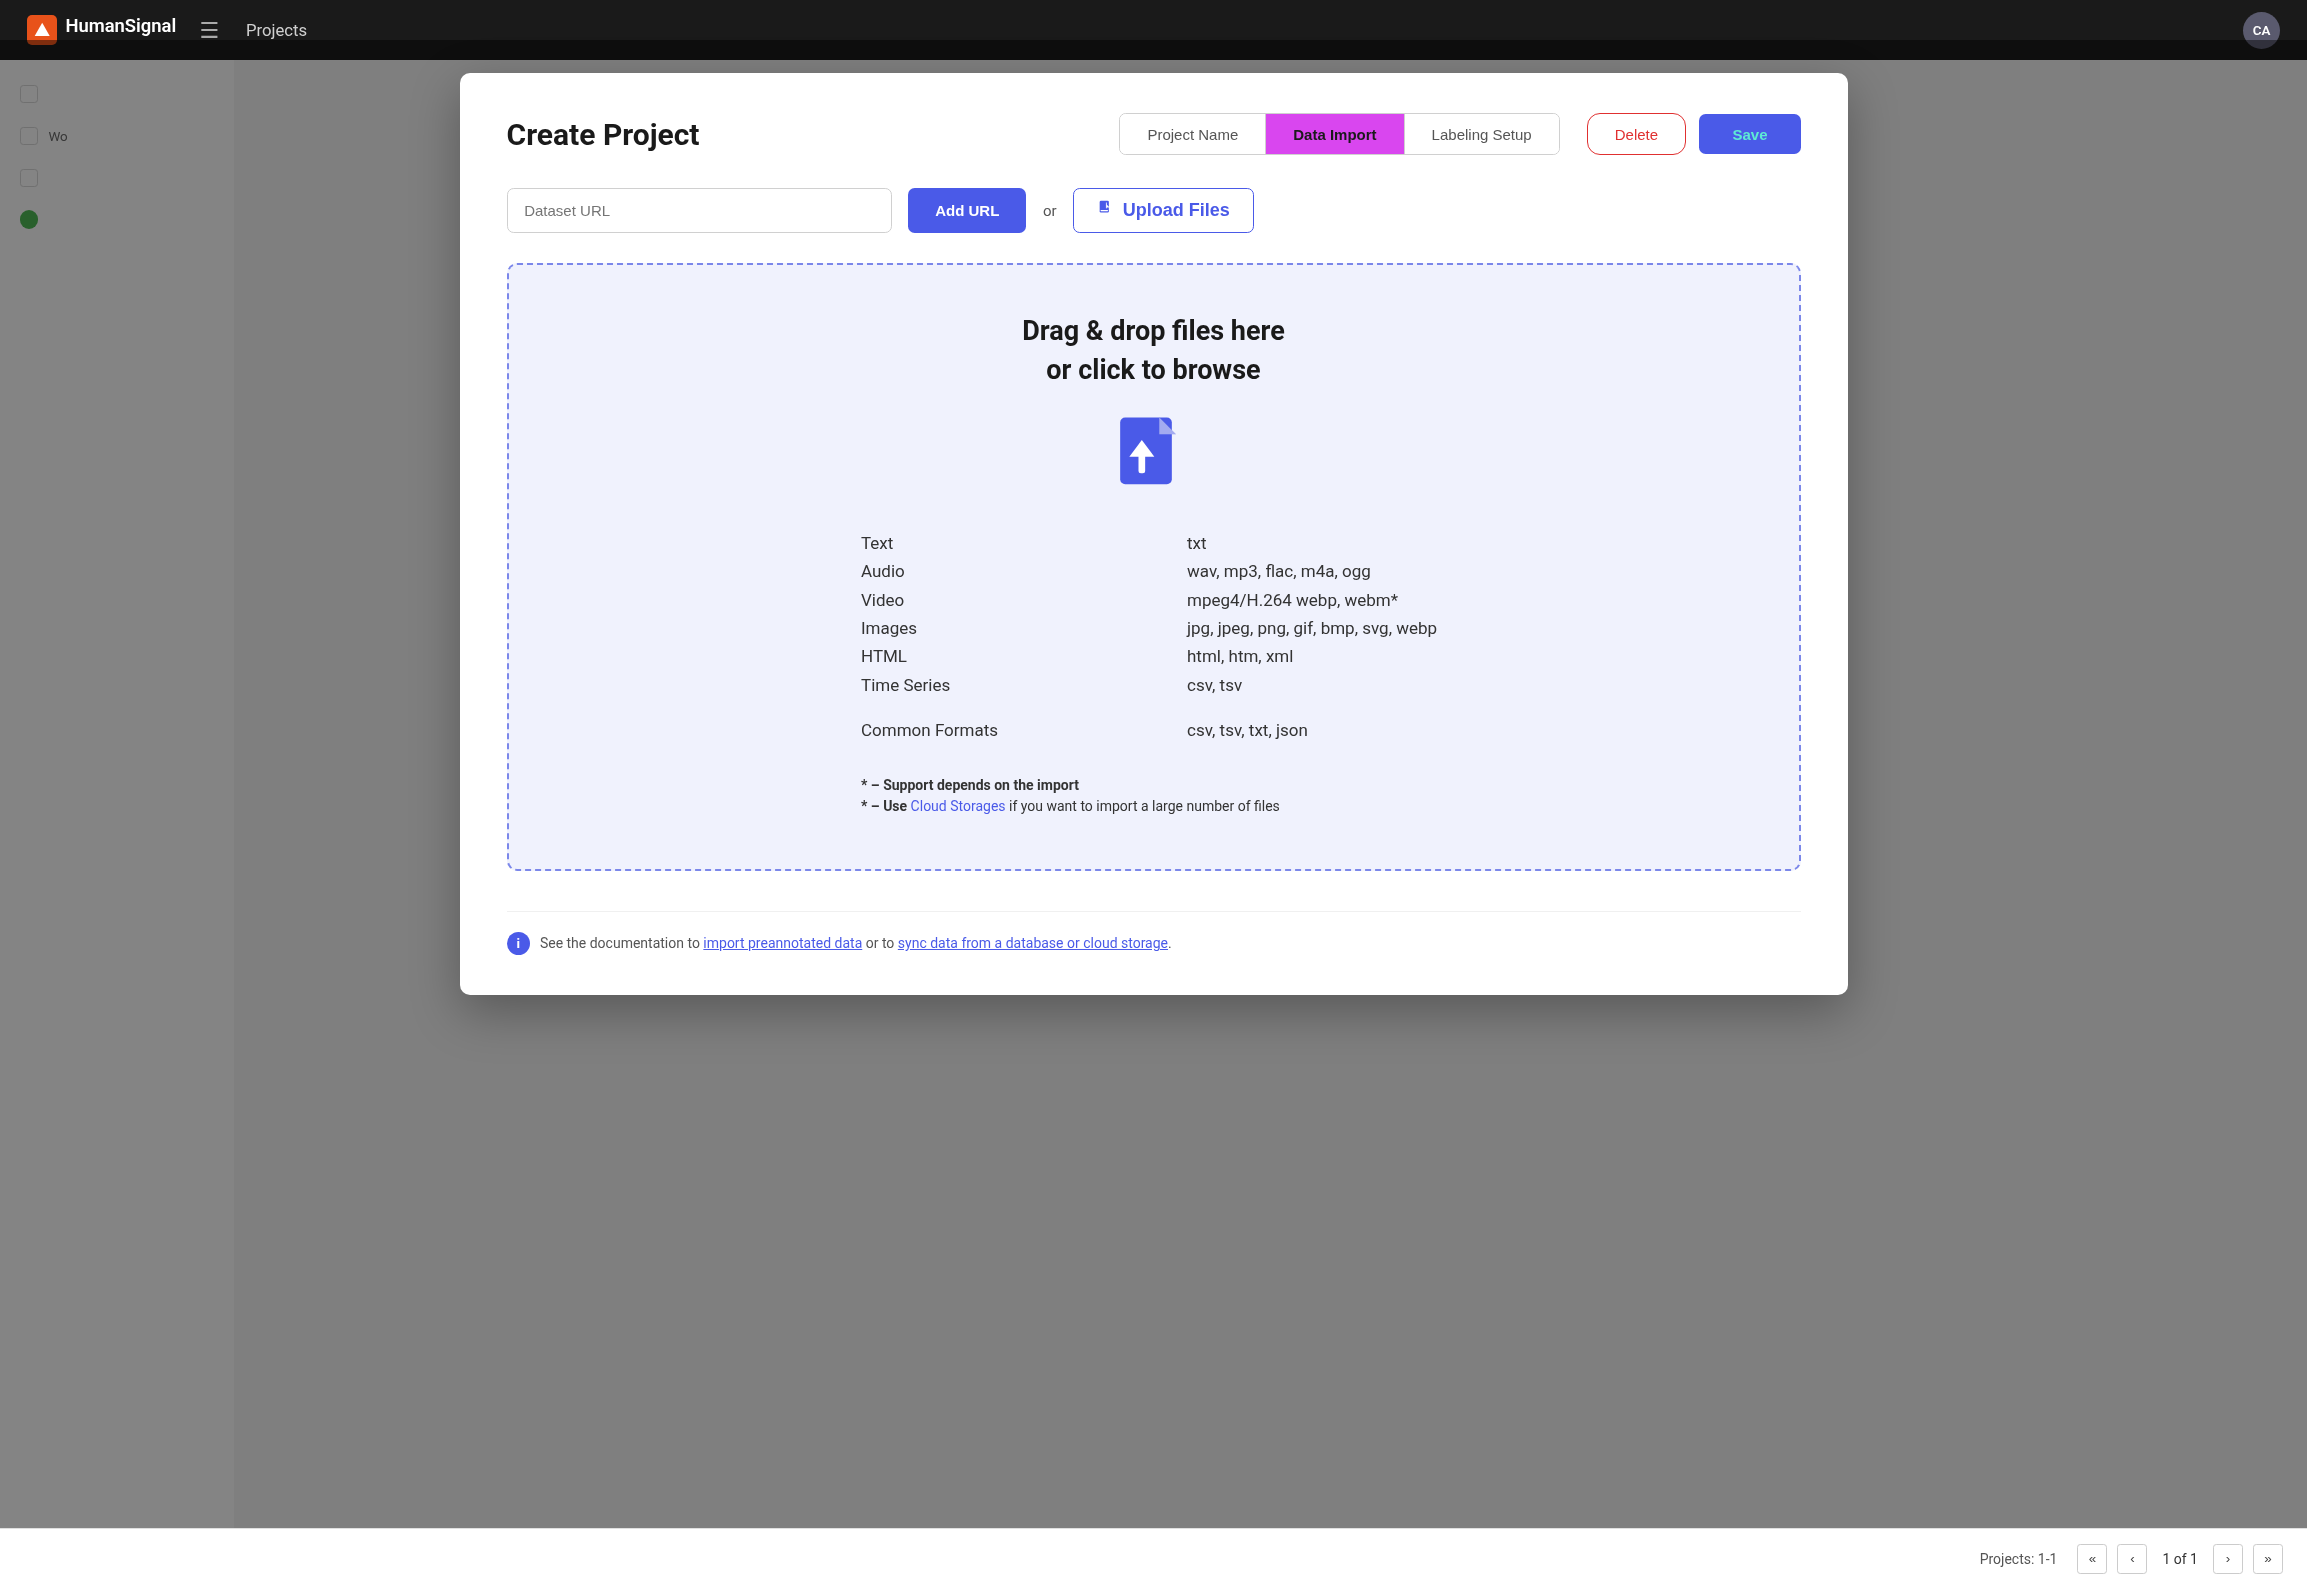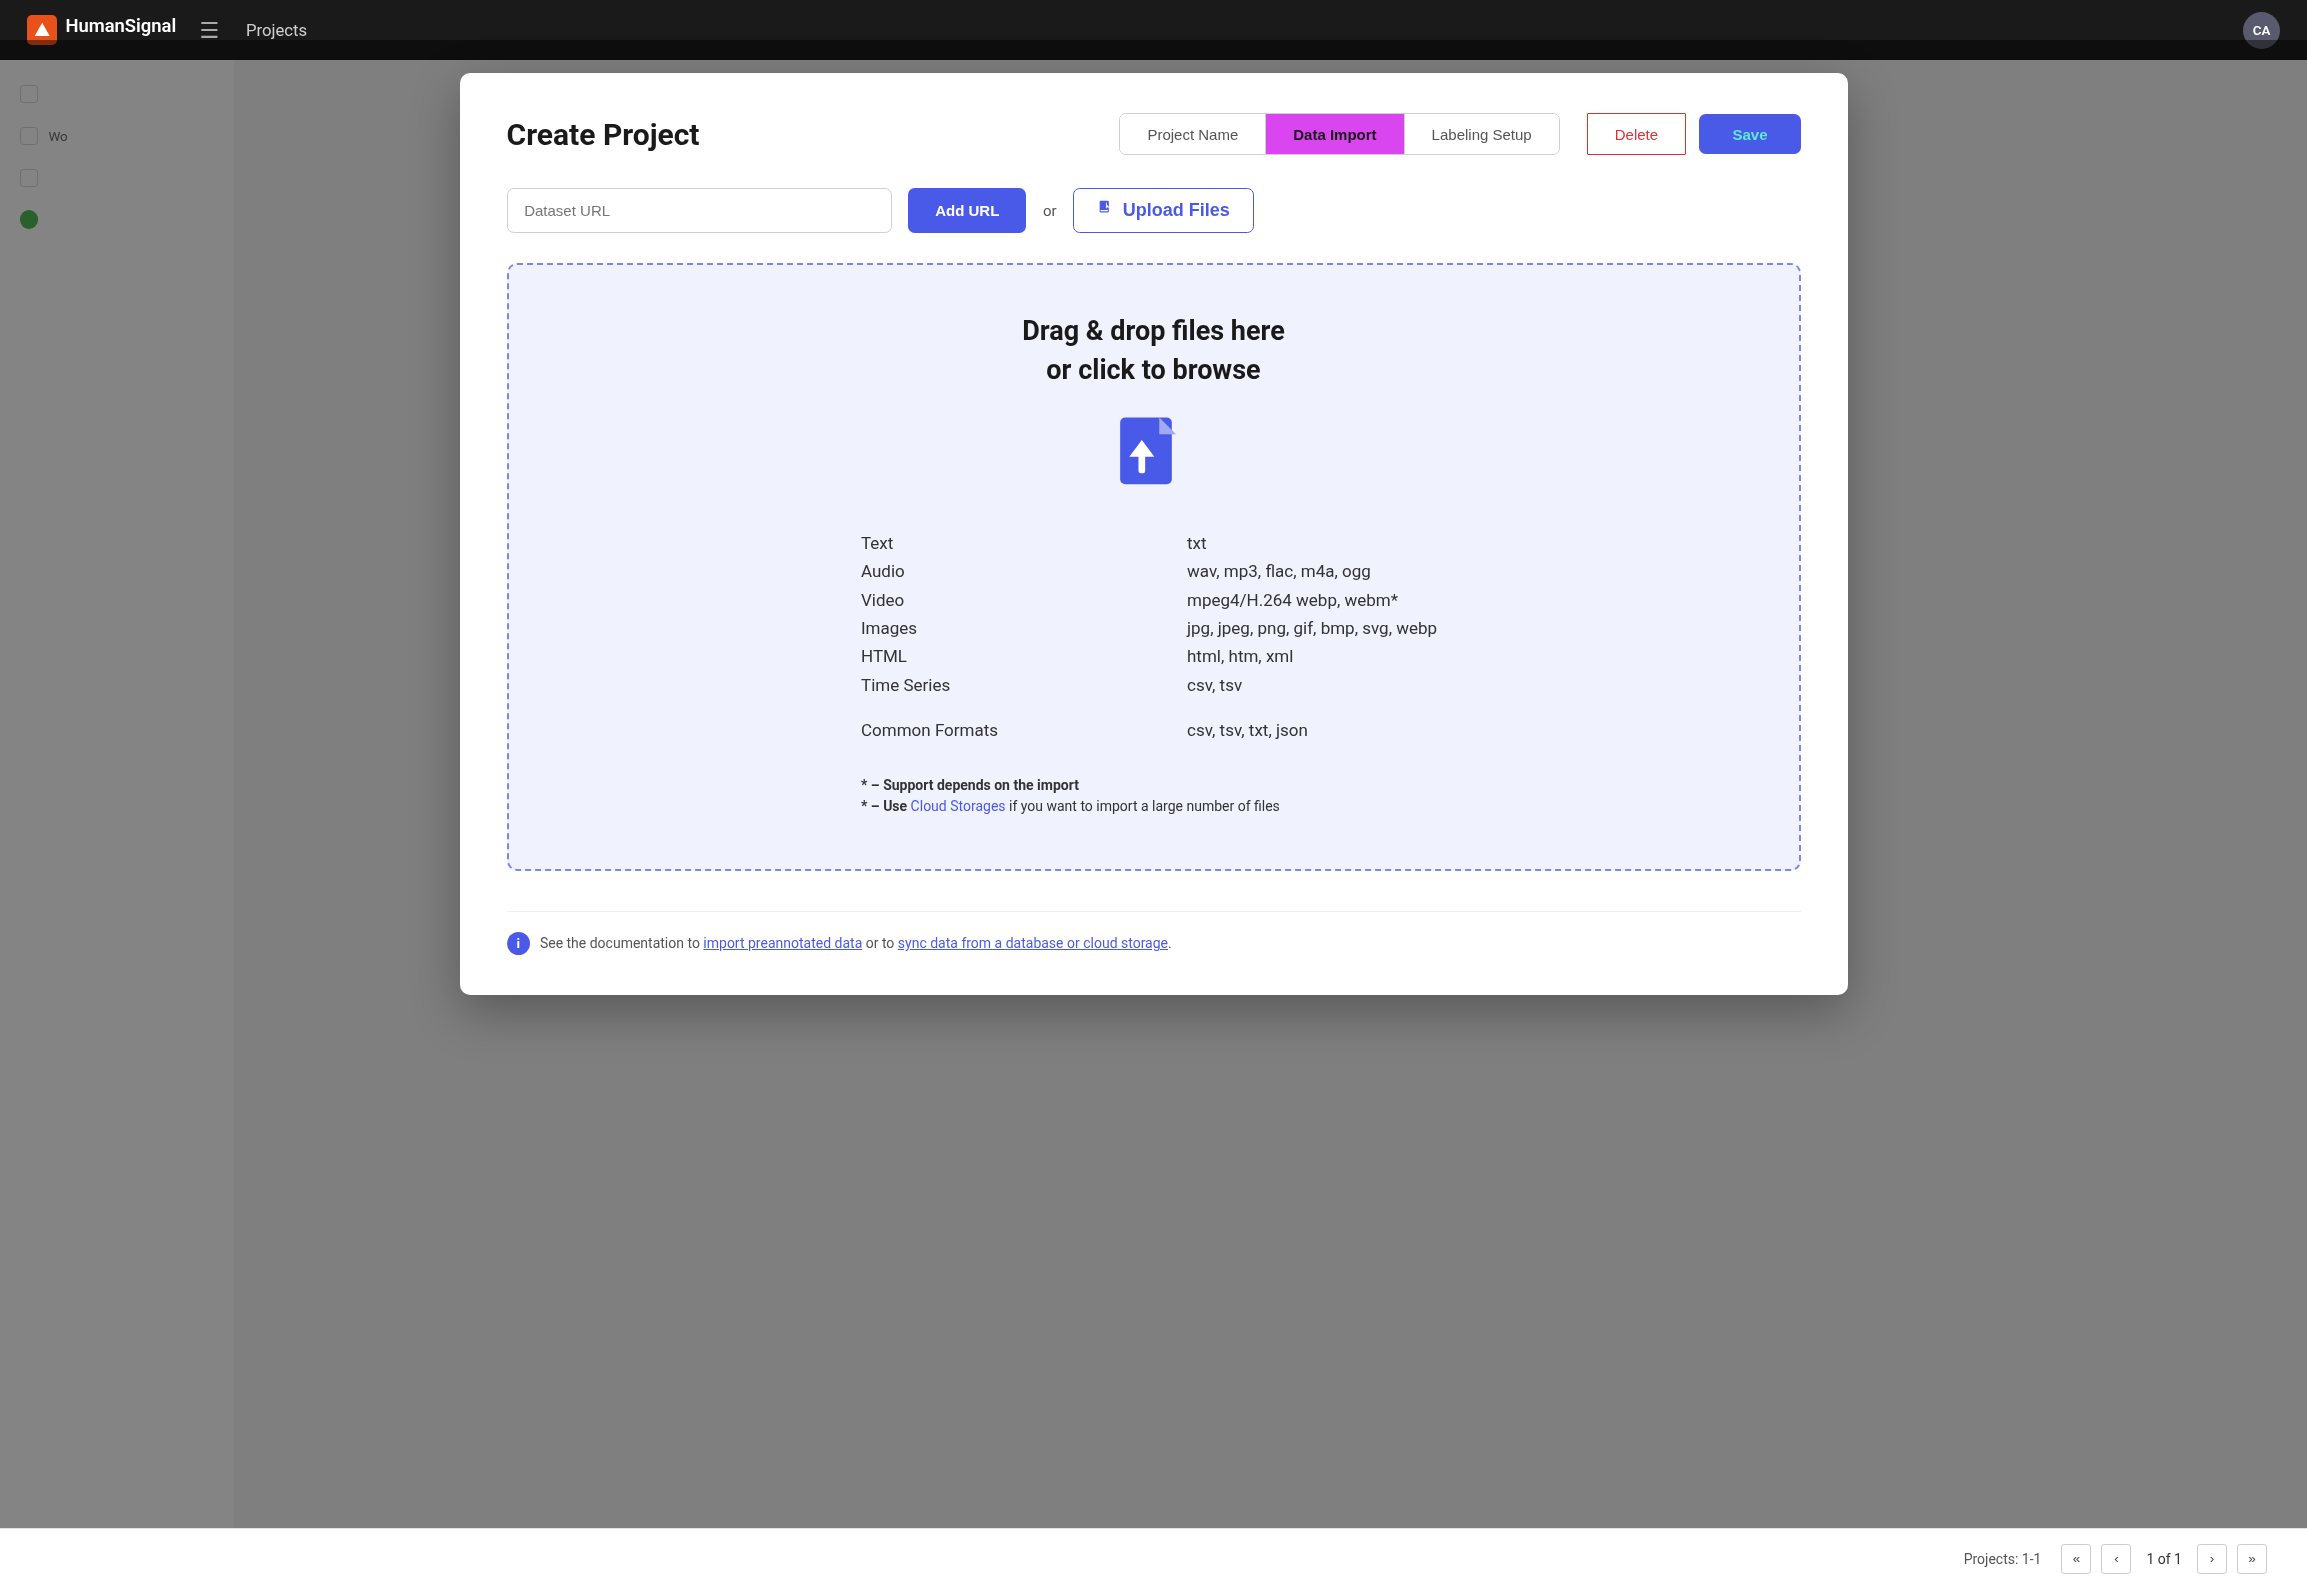--- a/index.html
+++ b/index.html
@@ -156,21 +156,21 @@
     .modal-tab.active {
       background: #d946ef;
       font-weight: 700;
       color: #1a1a1a;
     }
     .btn-delete {
       padding: 11.7px 27px;
       font-size: 15px;
       color: #e03030;
       border: 1.7px solid #e03030;
-      border-radius: 1px;
+      border-radius: 13px;
       background: white;
       cursor: pointer;
       margin-right: 13.4px;
       font-weight: 500;
     }
     .btn-save {
       padding: 11.7px 33px;
       font-size: 15px;
       color: #5eead4;
       border: none;
@@ -320,21 +320,21 @@
       position: absolute;
       bottom: 0;
       left: 0;
       width: 2307px;
       height: 60px;
       background: white;
       border-top: 0.8px solid #e0e0e0;
       display: flex;
       align-items: center;
       justify-content: flex-end;
-      padding: 0 40px;
+      padding: 0 24px;
       gap: 10px;
       margin-top: 32px;
     }
     .pagination-text {
       font-size: 14px;
       color: #555;
       margin-right: 10px;
     }
     .page-btn {
       width: 30px;

